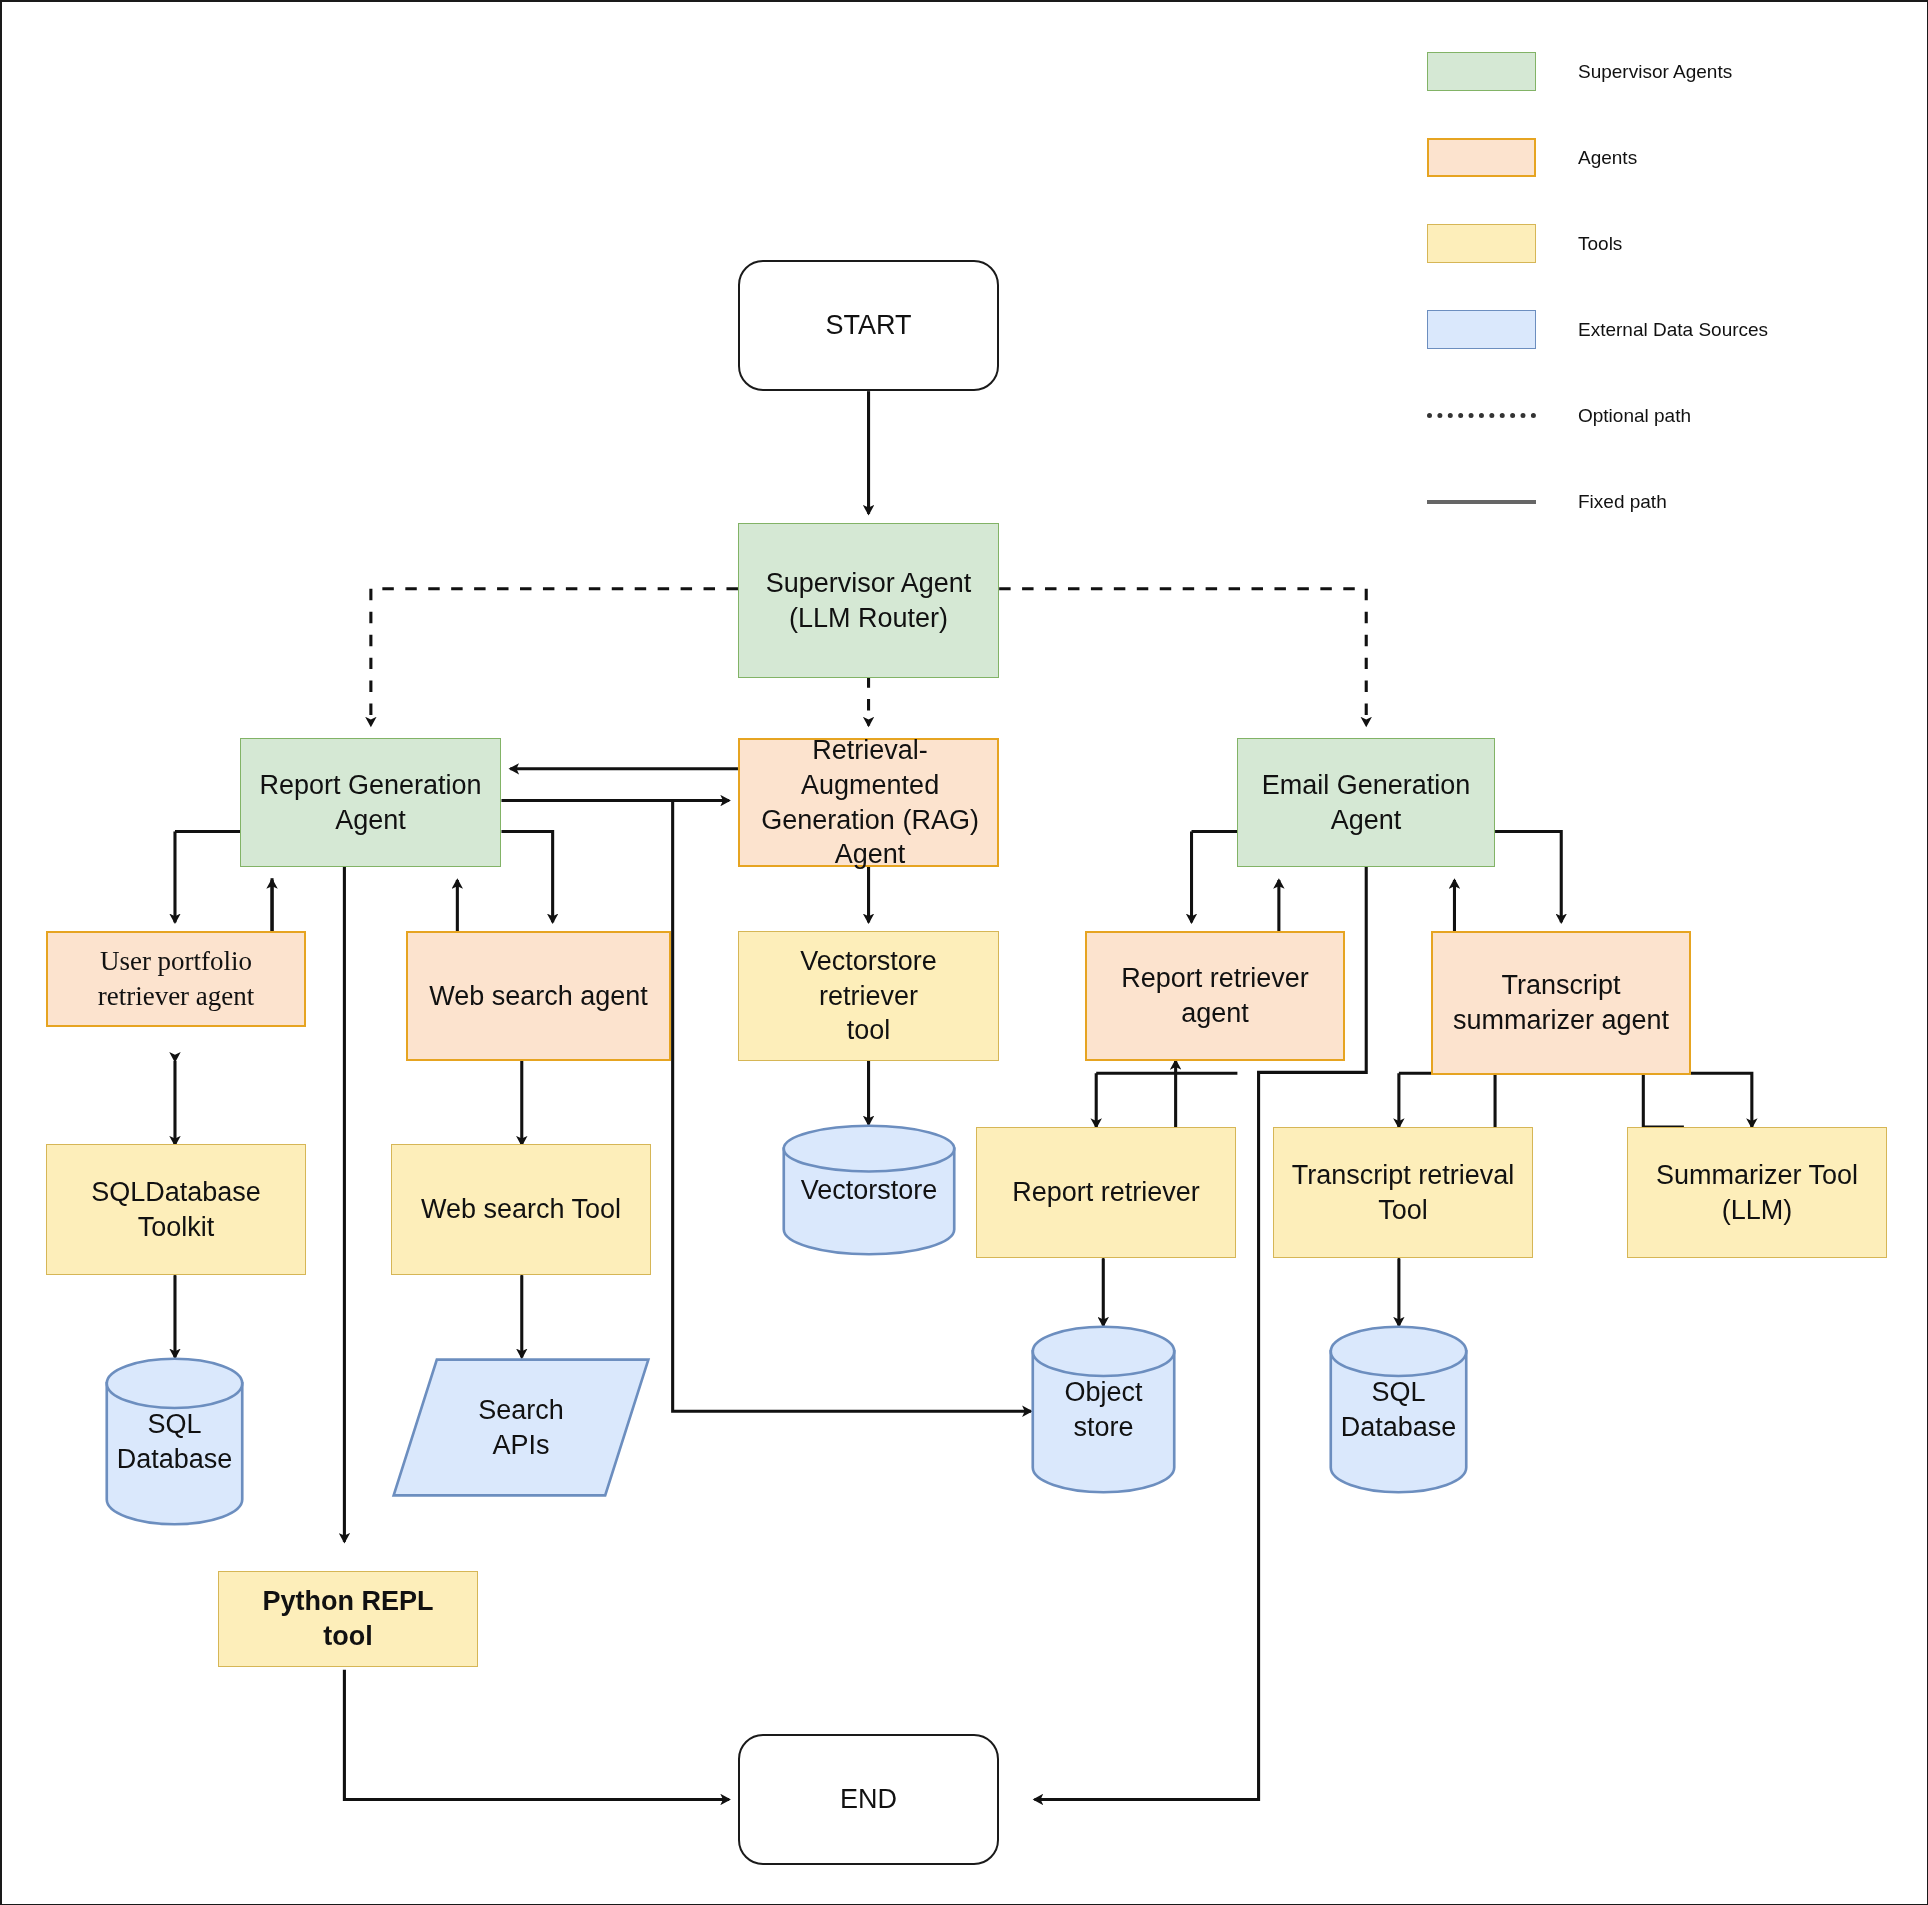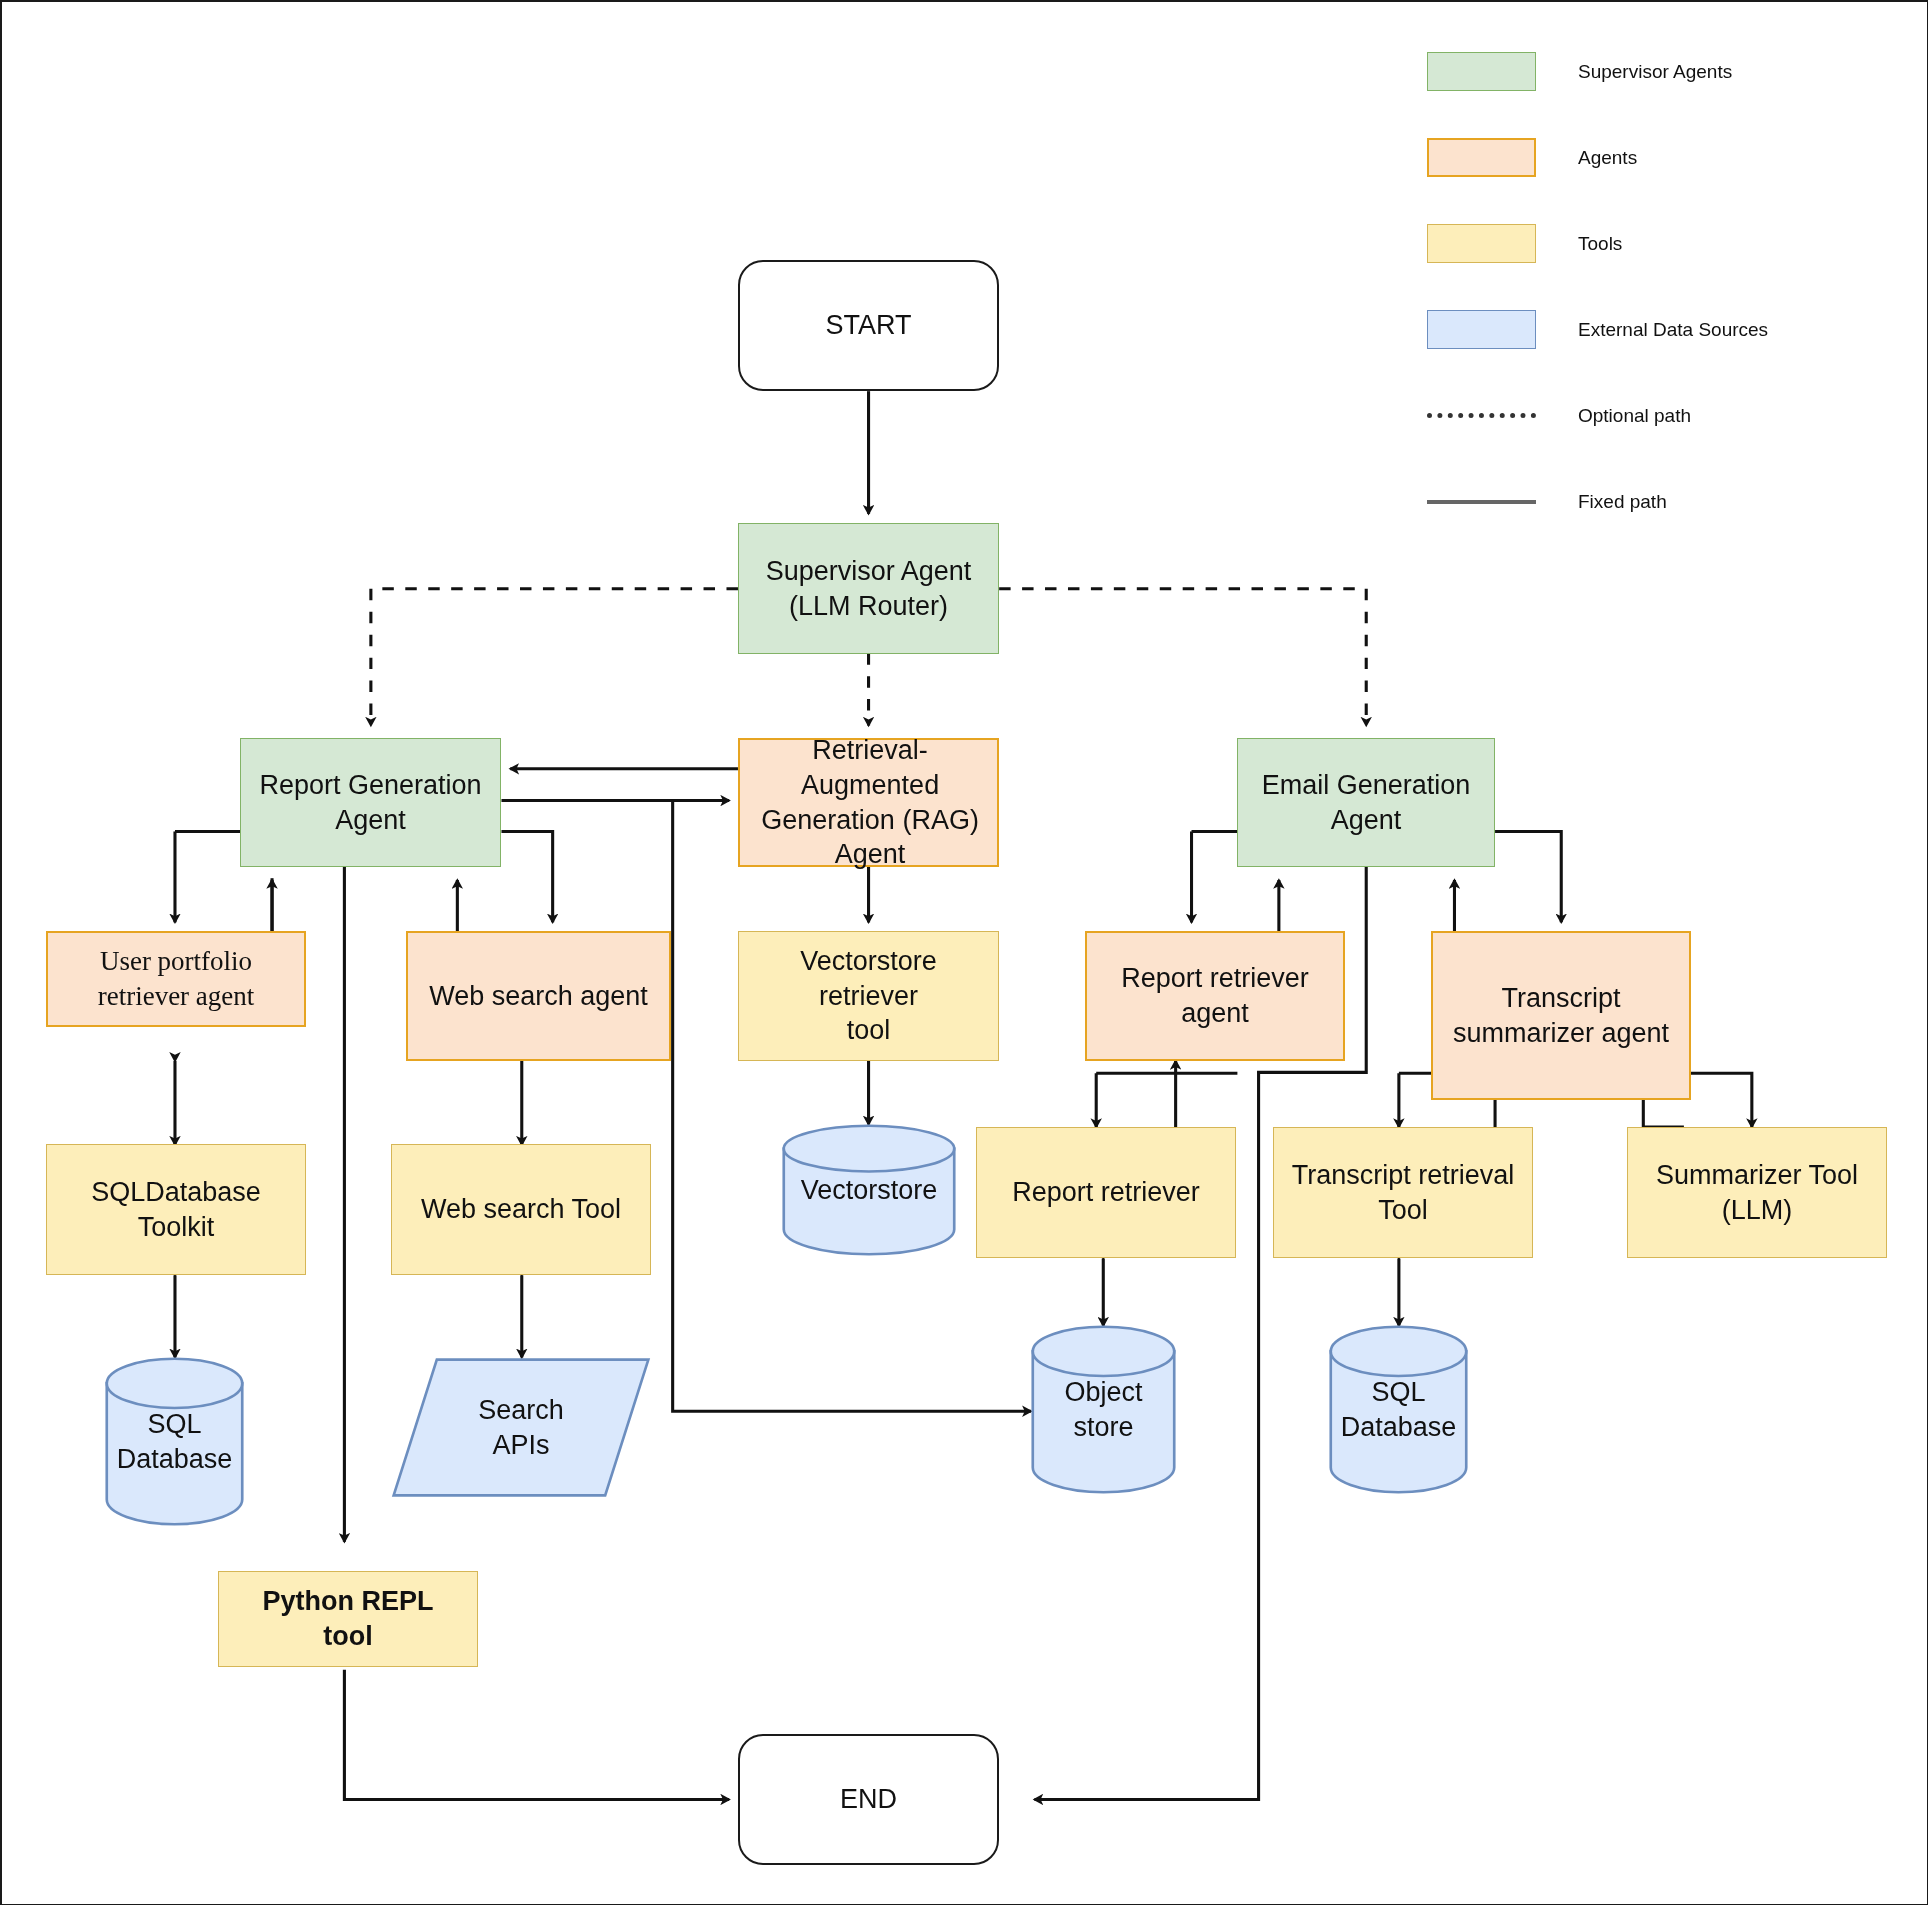--- a/index.html
+++ b/index.html
@@ -128,21 +128,21 @@
       <path d="M1860,1275 L1906,1275"></path>
 
       <path d="M1583,1424 L1583,1500" marker-start="url(#ahs)" marker-end="url(#ah)"></path>
 
       <path d="M388,1890 L388,2037 L824,2037" marker-end="url(#ah)"></path>
     </g>
   </svg>
 
   <div class="node n-term" style="left:736px;top:258px;width:261px;height:131px;">START</div>
 
-  <div class="node n-super" style="left:736px;top:521px;width:261px;height:131px;">Supervisor Agent
+  <div class="node n-super" style="left:736px;top:521px;width:261px;height:155px;">Supervisor Agent
 (LLM Router)</div>
 
   <div class="node n-super" style="left:238px;top:736px;width:261px;height:129px;">Report Generation
 Agent</div>
 
   <div class="node n-agent" style="left:736px;top:736px;width:261px;height:129px;padding-left:12px;">Retrieval-Augmented
 Generation (RAG)
 Agent</div>
 
   <div class="node n-super" style="left:1235px;top:736px;width:258px;height:129px;">Email Generation
@@ -152,21 +152,21 @@
 retriever agent</div>
 
   <div class="node n-agent" style="left:404px;top:929px;width:265px;height:130px;">Web search agent</div>
 
   <div class="node n-tool" style="left:736px;top:929px;width:261px;height:130px;">Vectorstore retriever
 tool</div>
 
   <div class="node n-agent" style="left:1083px;top:929px;width:260px;height:130px;">Report retriever
 agent</div>
 
-  <div class="node n-agent" style="left:1429px;top:929px;width:260px;height:169px;">Transcript
+  <div class="node n-agent" style="left:1429px;top:929px;width:260px;height:144px;">Transcript
 summarizer agent</div>
 
   <div class="node n-tool" style="left:44px;top:1142px;width:260px;height:131px;">SQLDatabase Toolkit</div>
 
   <div class="node n-tool" style="left:389px;top:1142px;width:260px;height:131px;">Web search Tool</div>
 
   <div class="node n-tool" style="left:974px;top:1125px;width:260px;height:131px;">Report retriever</div>
 
   <div class="node n-tool" style="left:1271px;top:1125px;width:260px;height:131px;">Transcript retrieval
 Tool</div>

